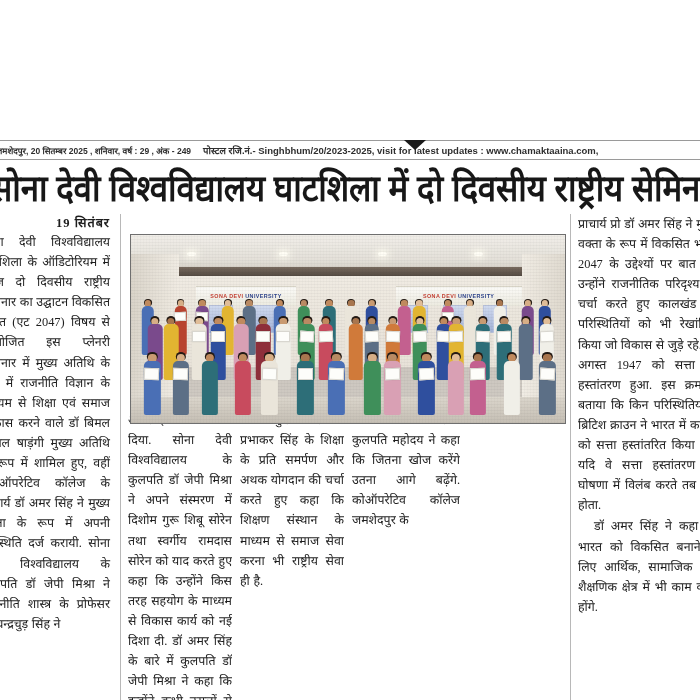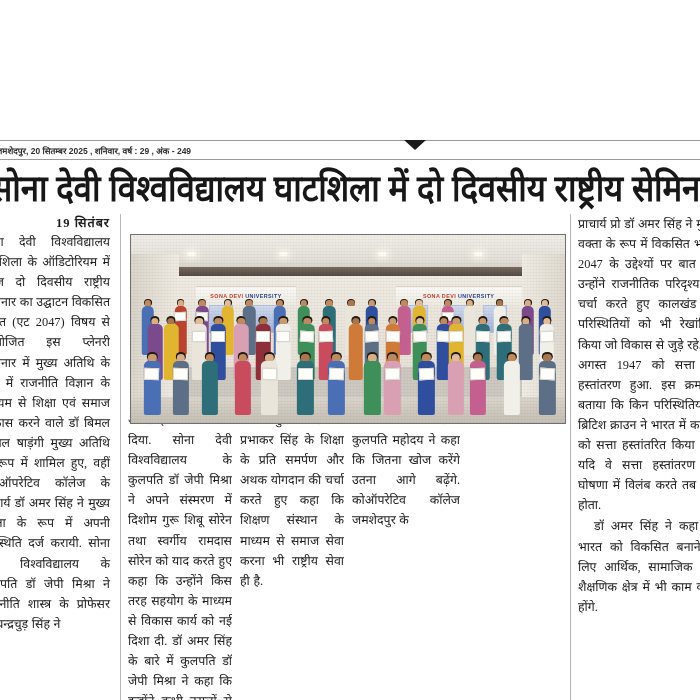--- a/index.html
+++ b/index.html
@@ -290,20 +290,21 @@
   }
 </style>
 </head>
 <body>
 
 <div id="page">
 
 
   <div class="info-strip">
     <span class="strip-left">जमशेदपुर, 20 सितम्बर 2025 , शनिवार, वर्ष : 29 , अंक - 249</span>
+    <span class="strip-right">पोस्टल रजि.नं.- Singhbhum/20/2023-2025, visit for latest updates : www.chamaktaaina.com,</span>
   </div>
   <div class="strip-mark"></div>
 
   <div class="headline">सोना देवी विश्वविद्यालय घाटशिला में दो दिवसीय राष्ट्रीय सेमिनार का शुभारंभ</div>
 
   <div class="body-area">
 
     <div class="vrule r1"></div>
     <div class="vrule r6"></div>
 

